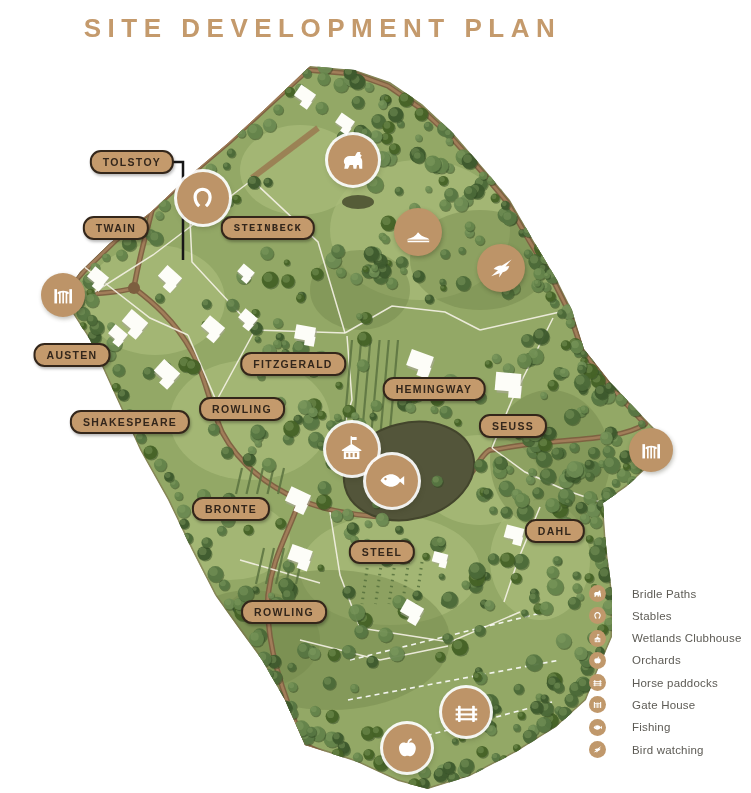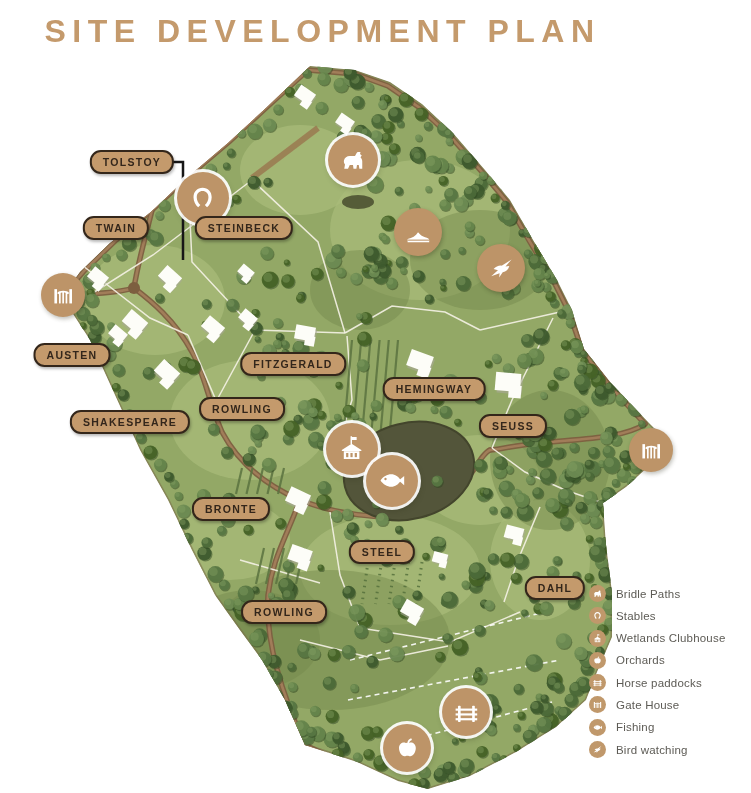--- a/index.html
+++ b/index.html
@@ -1,31 +1,31 @@
 <!DOCTYPE html>
 <html><head>
 <meta charset="utf-8">
 <style>
   html,body{margin:0;padding:0;background:#fff}
   .stage{position:relative;width:751px;height:793px;background:#fff;overflow:hidden;
          font-family:"Liberation Sans",sans-serif}
   .title{position:absolute;top:13px;left:0;width:645px;text-align:center;
-         font-size:32px;font-weight:bold;letter-spacing:6.5px;color:#c49a6c;margin:0}
+         font-size:26px;font-weight:bold;letter-spacing:6.5px;color:#c49a6c;margin:0}
   #terrain{position:absolute;left:0;top:0;width:751px;height:793px}
   #icons .map-icon{position:absolute;transform:translate(-50%,-50%);border-radius:50%;
          background:#bd9468;display:flex;align-items:center;justify-content:center;
          box-shadow:1px 2px 4px rgba(40,40,20,.30)}
   #icons .map-icon.ring{box-shadow:0 0 0 3px rgba(255,255,255,.92),1px 3px 6px rgba(40,40,20,.35)}
   #icons .map-icon svg{width:60%;height:60%}
   .pill{position:absolute;transform:translate(-50%,-50%);background:#c49a6c;
         border:2px solid #33261a;border-radius:11px;padding:4px 11px;
         font-size:10.5px;font-weight:bold;letter-spacing:1.3px;color:#33261b;
         white-space:nowrap;box-shadow:1px 2px 3px rgba(0,0,0,.28)}
   .legend{position:absolute;left:589px;top:585px;display:flex;flex-direction:column;gap:5.3px}
-  .legend-row{display:flex;align-items:center;gap:10px;height:17px}
+  .legend-row{display:flex;align-items:center;gap:26px;height:17px}
   .legend-icon{width:17px;height:17px;border-radius:50%;background:#c0986b;
         display:flex;align-items:center;justify-content:center;flex:none}
   .legend-icon svg{width:11px;height:11px}
   .legend-label{font-size:11.5px;color:#5d5b55;letter-spacing:.2px}
 </style>
 </head>
 <body>
 
 <div class="stage">
 
@@ -2216,31 +2216,31 @@
       </div>
       <div class="map-icon ring" style="left: 407px; top: 748px; width: 48px; height: 48px;">
         <svg viewBox="0 0 24 24">
           <use href="#sym-apple" xlink:href="#sym-apple"></use>
         </svg>
       </div>
     </div>
   <div id="labels">
       <div class="pill" style="left: 132px; top: 162px;">TOLSTOY</div>
       <div class="pill" style="left: 116px; top: 228px;">TWAIN</div>
-      <div class="pill" style="left: 244px; top: 228px;">STEINBECK</div>
+      <div class="pill" style="left: 268px; top: 228px; font-family: Liberation Mono, monospace;">STEINBECK</div>
       <div class="pill" style="left: 72px; top: 355px; text-align: center;">AUSTEN</div>
       <div class="pill" style="left: 130px; top: 422px;">SHAKESPEARE</div>
       <div class="pill" style="left: 242px; top: 409px;">ROWLING</div>
       <div class="pill" style="left: 293px; top: 364px;">FITZGERALD</div>
       <div class="pill" style="left: 434px; top: 389px;">HEMINGWAY</div>
       <div class="pill" style="left: 513px; top: 426px;">SEUSS</div>
       <div class="pill" style="left: 231px; top: 509px; text-align: right;">BRONTE</div>
       <div class="pill" style="left: 382px; top: 552px;">STEEL</div>
       <div class="pill" style="left: 284px; top: 612px;">ROWLING</div>
-      <div class="pill" style="left: 555px; top: 588px; text-align: right;">DAHL</div>
+      <div class="pill" style="left: 555px; top: 531px; text-align: right;">DAHL</div>
     </div>
   <div class="legend" id="legend">
       <div class="legend-row">
         <span class="legend-icon">
           <svg viewBox="0 0 24 24">
             <use href="#sym-horse" xlink:href="#sym-horse"></use>
           </svg>
         </span>
         <span class="legend-label">Bridle Paths</span>
       </div>

